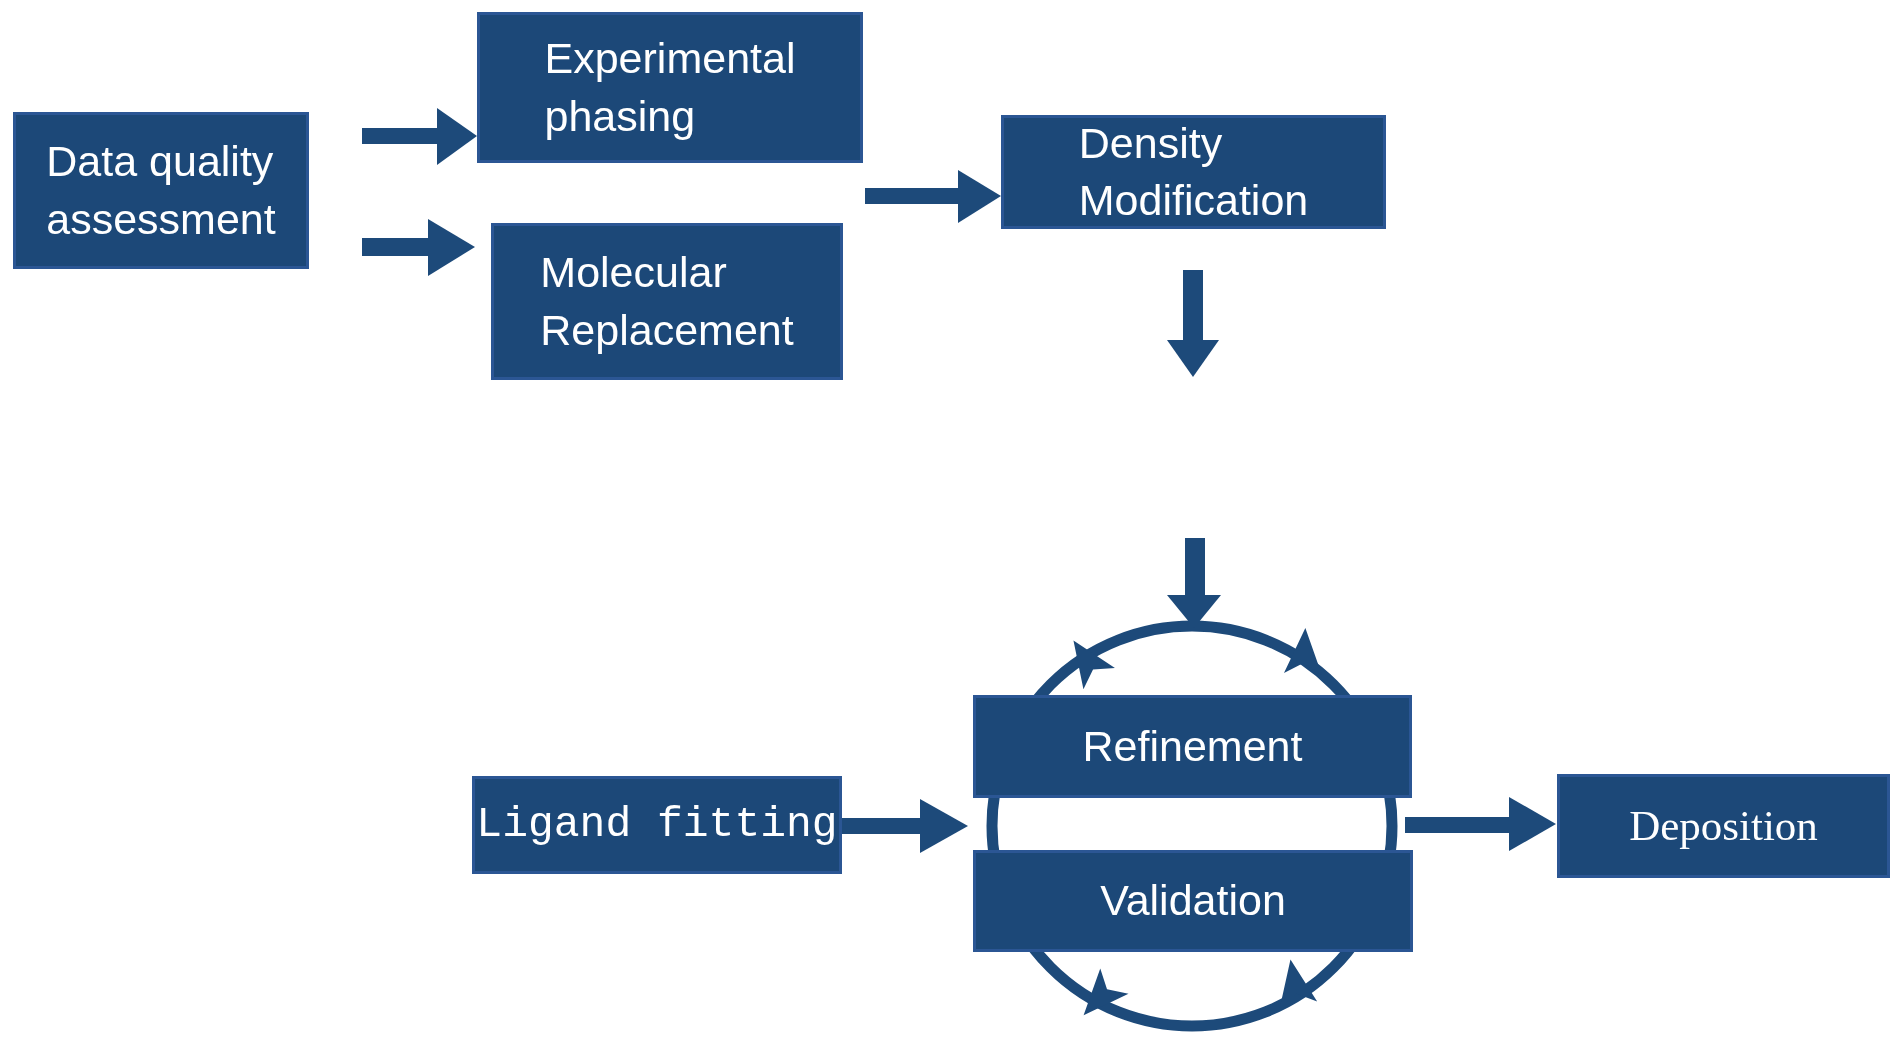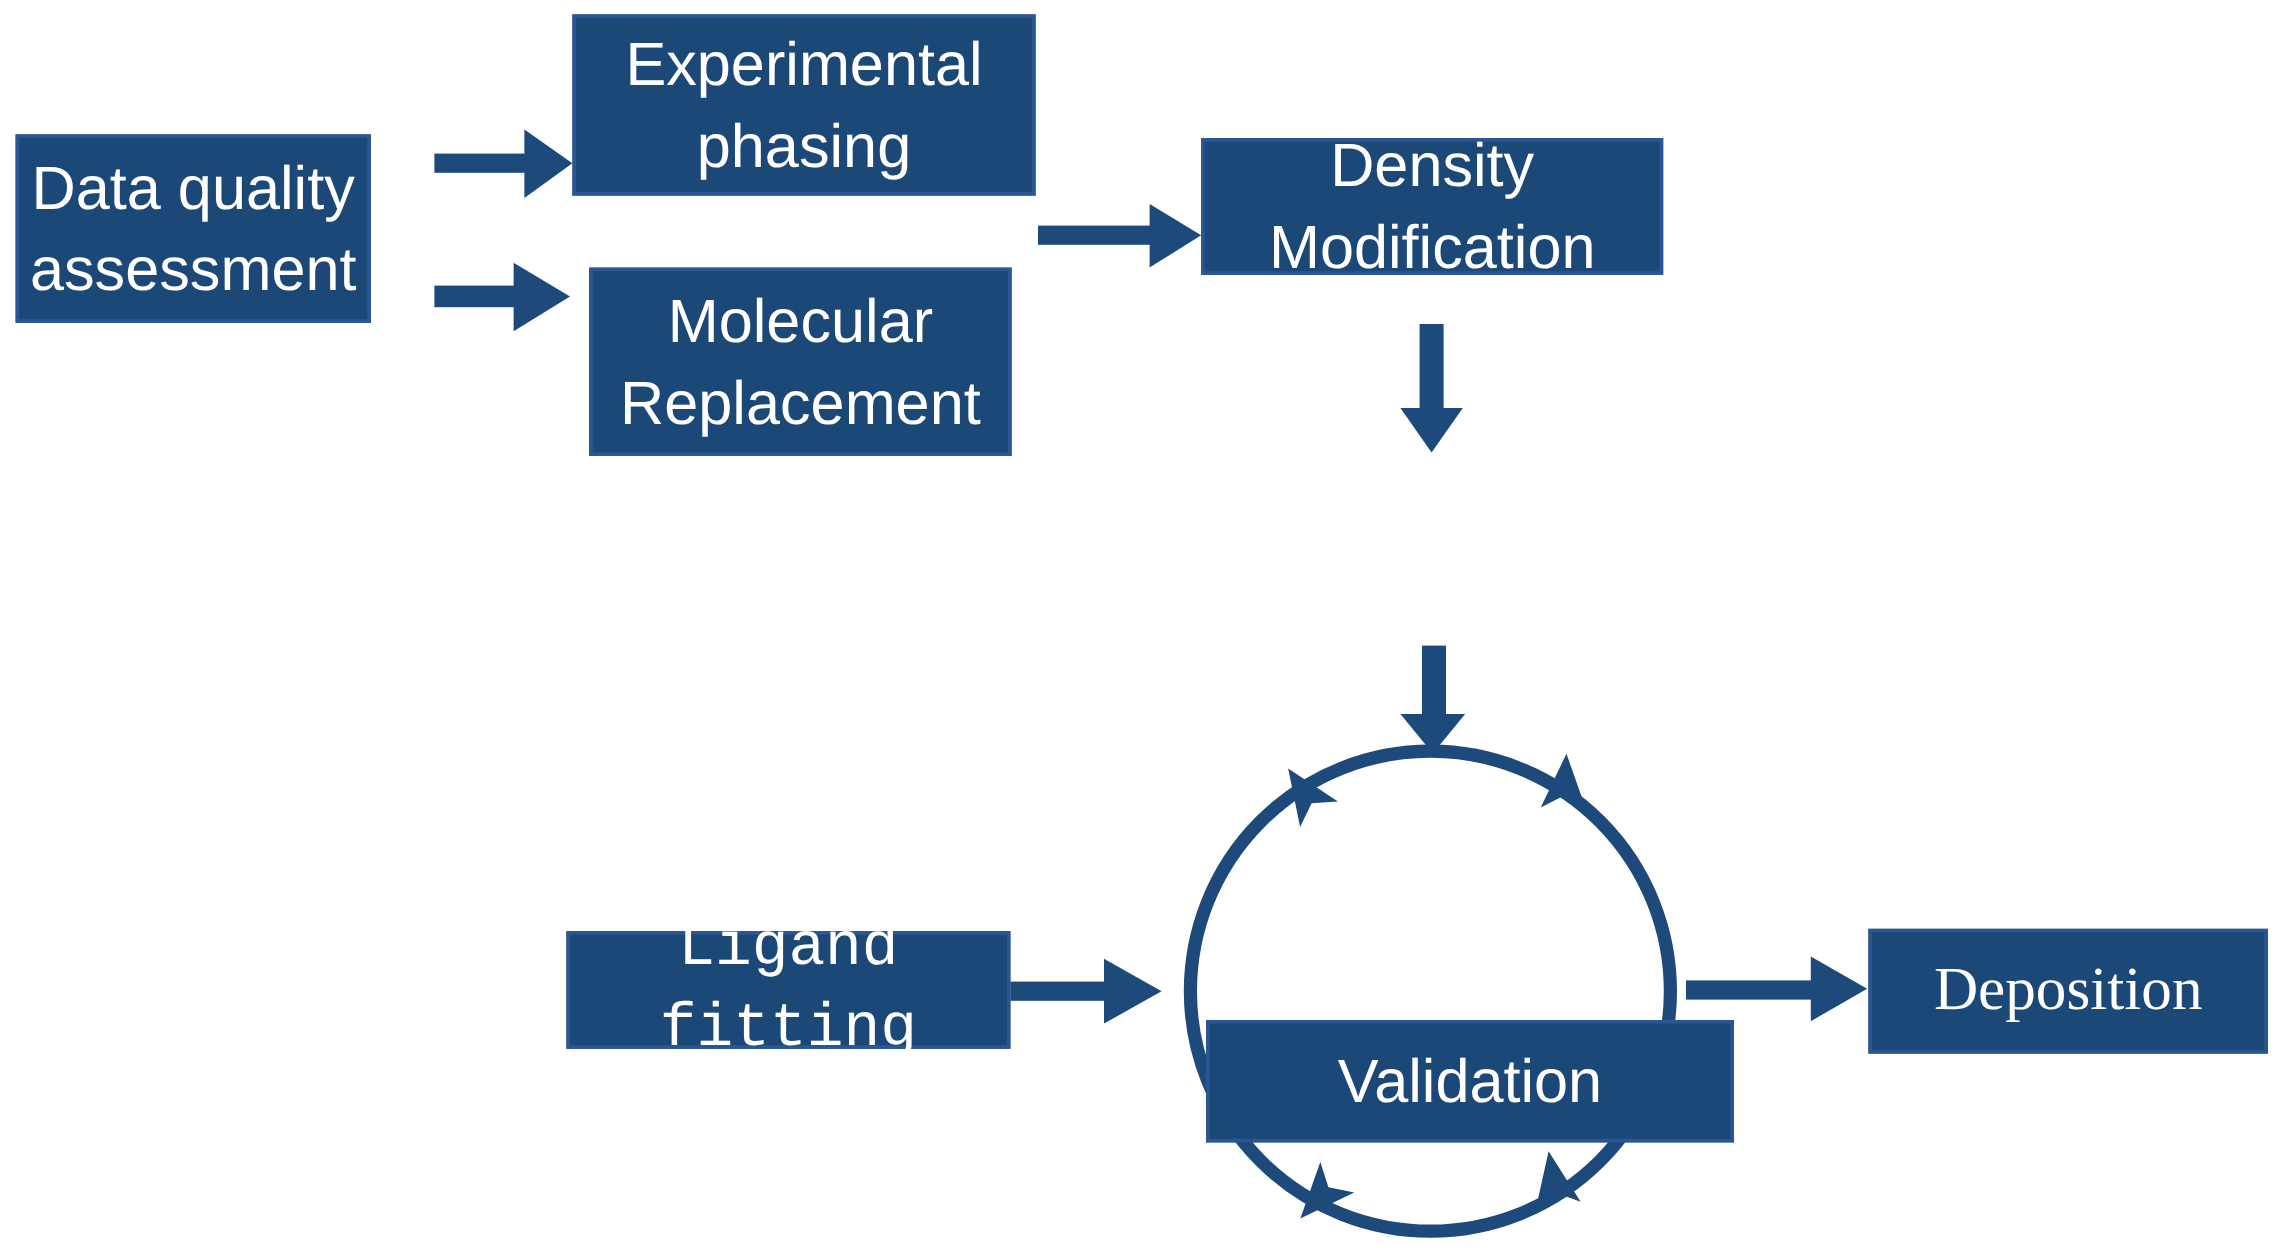--- a/index.html
+++ b/index.html
@@ -20,34 +20,34 @@
   .layer{position:absolute;left:0;top:0;}
   .node{
     position:absolute;
     box-sizing:border-box;
     background:var(--node_fill);
     border:3px solid var(--node_border);
     color:var(--text);
     display:flex;
     align-items:center;
     justify-content:center;
-    text-align:center;
-    font-size:51px;
+    text-align:left;
+    font-size:43px;
     line-height:1.33;
     white-space:pre-line;
     z-index:2;
   }
   
   #n-dqa{left:13px;  top:112px; width:296px; height:157px;}
   #n-exp{left:477px; top:12px;  width:386px; height:151px;}
   #n-mol{left:491px; top:223px; width:352px; height:157px;}
   #n-den{left:1001px;top:115px; width:385px; height:114px;}
   #n-mod{left:1003px;top:382px; width:384px; height:156px;}
   #n-ref{left:973px; top:695px; width:439px; height:103px;}
-  #n-val{left:973px; top:850px; width:440px; height:102px;margin-left:32px;}
+  #n-val{left:973px; top:850px; width:440px; height:102px;}
   #n-lig{left:472px; top:776px; width:370px; height:98px;font-family:Liberation Mono, monospace;}
   #n-dep{left:1557px;top:774px; width:333px; height:104px;font-family:Liberation Serif, serif;}
   svg .ink{fill:var(--arrow);}
   svg .ring{stroke:var(--arrow);fill:none;}
 </style>
 </head>
 <body>
 
 <div class="stage">
 
@@ -110,19 +110,20 @@
   <div class="node" id="n-exp">Experimental
 phasing</div>
 
   <div class="node" id="n-mol">Molecular
 Replacement</div>
 
   <div class="node" id="n-den">Density
 Modification</div>
 
 
+  <div class="node" id="n-ref">Refinement</div>
 
   <div class="node" id="n-val">Validation</div>
 
   <div class="node" id="n-lig">Ligand fitting</div>
 
   <div class="node" id="n-dep">Deposition</div>
 </div>
 
 </body></html>

